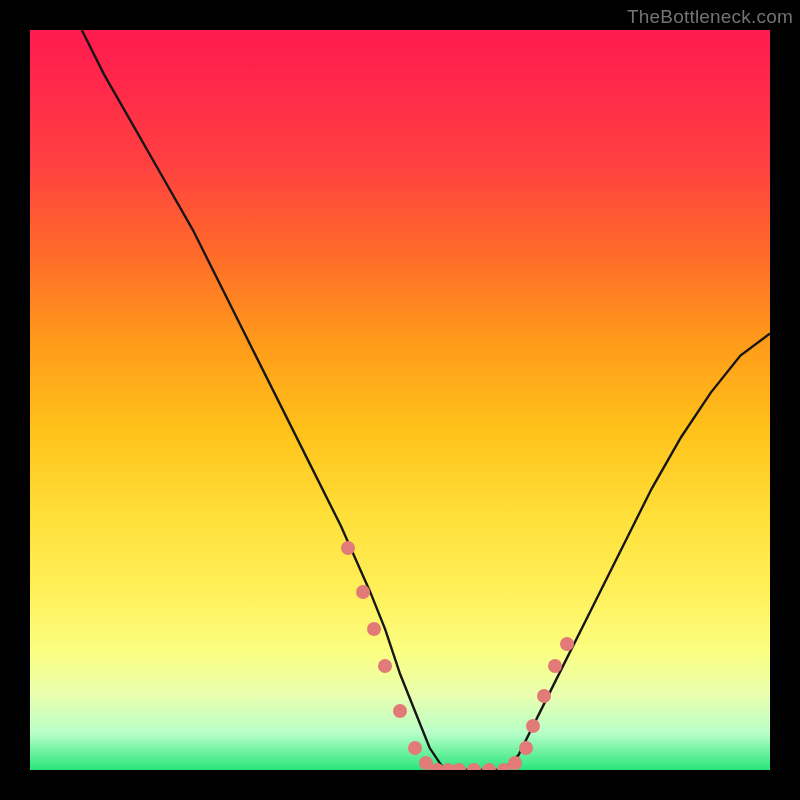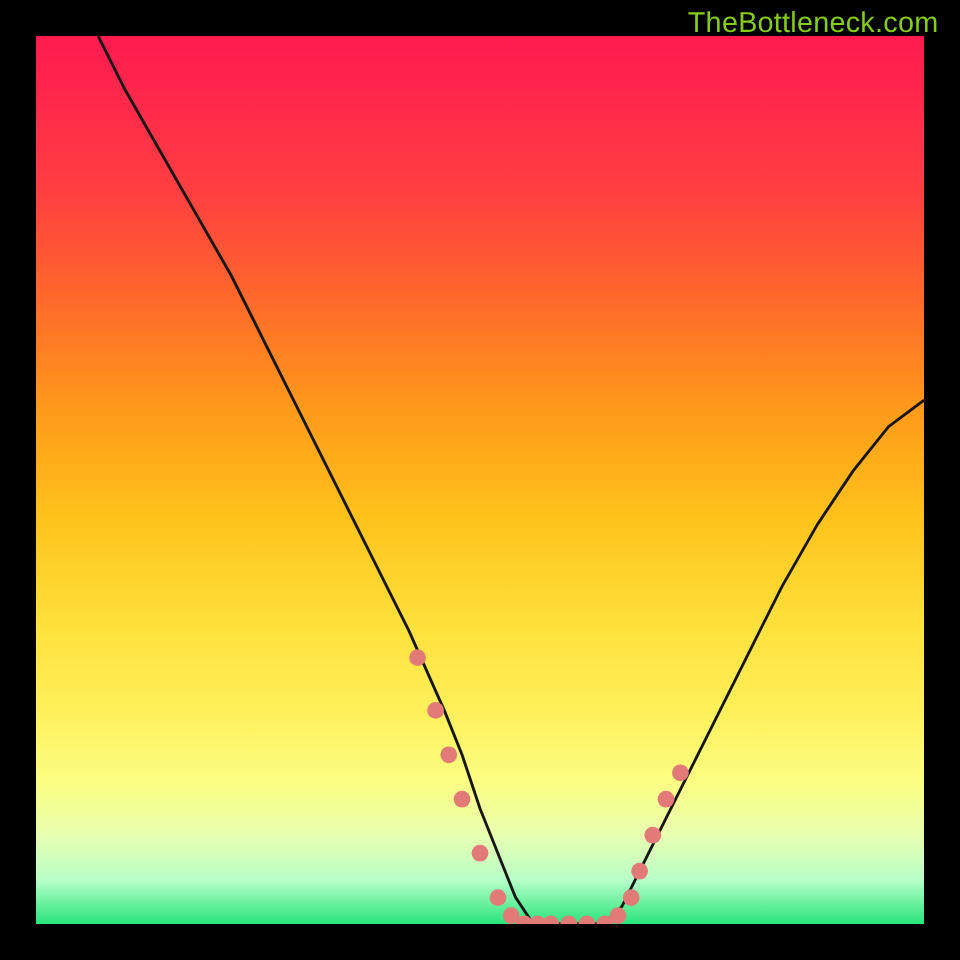--- a/index.html
+++ b/index.html
@@ -13,23 +13,23 @@
   }
   .frame {
     position: relative;
     width: 800px;
     height: 800px;
     background: #000;
   }
   .watermark {
     position: absolute;
     top: 6px;
-    right: 18px;
-    color: #84cc16;
-    font-size: 24px;
+    right: 7px;
+    color: #737373;
+    font-size: 19px;
     font-weight: 400;
     letter-spacing: 0.2px;
     z-index: 10;
   }
   .plot-area {
     position: absolute;
     left: 30px;
     top: 30px;
     width: 740px;
     height: 740px;

